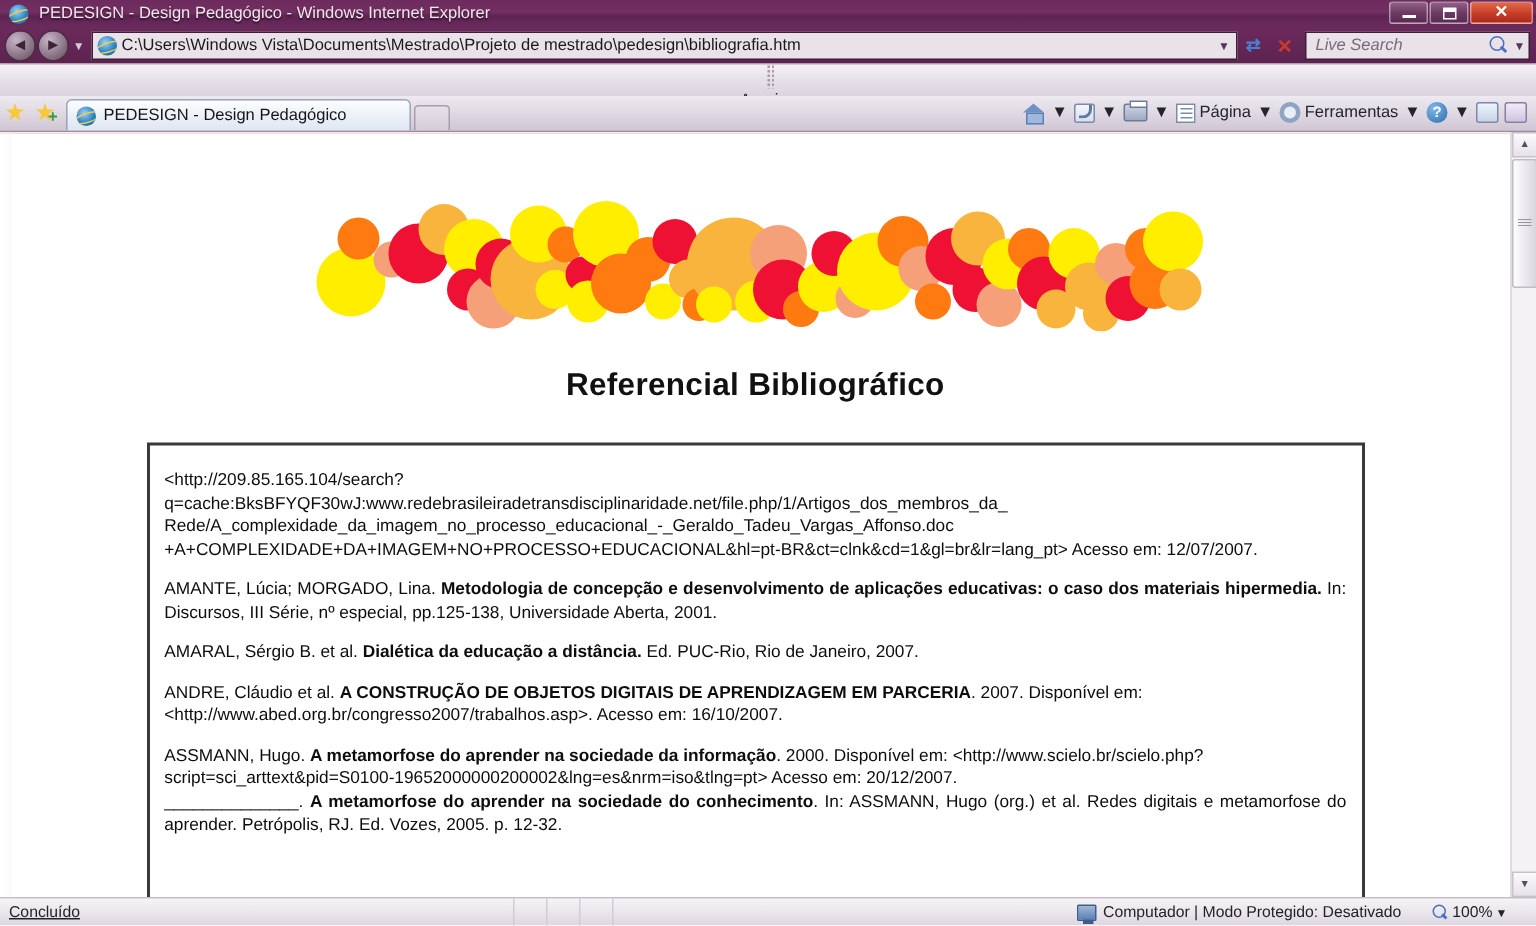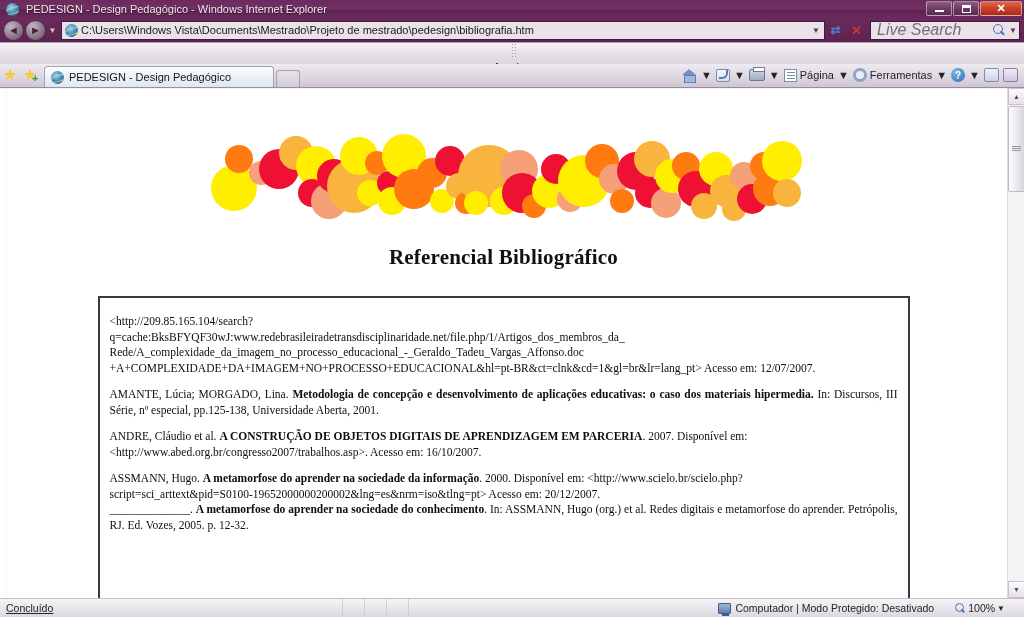--- a/index.html
+++ b/index.html
@@ -89,21 +89,21 @@
     width: 21px; height: 21px; display: flex; align-items: center; justify-content: center;
     font-size: 11px; flex: 0 0 auto;
   }
   .refresh-ico { color: #4b7fd4; font-size: 12px; font-weight: bold; }
   .stop-ico { color: #c83a2a; font-size: 13px; font-weight: bold; }
   .searchbox {
     width: 150px; height: 19px; margin-right: 4px; margin-left: 3px;
     background: #e9e2e8; border: 1px solid #3f1c38;
     display: flex; align-items: center; flex: 0 0 auto;
   }
-  .search-ph { flex: 1; font-size: 16px; font-style: italic; color: #7a6b78; padding-left: 6px; }
+  .search-ph { flex: 1; font-size: 11px; font-style: italic; color: #7a6b78; padding-left: 6px; }
   .mag {
     width: 16px; height: 16px; position: relative; flex: 0 0 auto;
   }
   .mag::before {
     content: ""; position: absolute; left: 2px; top: 2px; width: 8px; height: 8px;
     border: 1.6px solid #4b6fc4; border-radius: 50%;
   }
   .mag::after {
     content: ""; position: absolute; left: 9px; top: 10px; width: 5px; height: 1.6px;
     background: #4b6fc4; transform: rotate(45deg);
@@ -264,21 +264,20 @@
     width: 15px; height: 14px; border: 1px solid #8a7fa0; border-radius: 2px;
     background: linear-gradient(to bottom,#f0ecf6,#cfc3e0);
   }
   .lbl { font-size: 11px; color: #24242c; margin-left: 3px; }
 
   
   .viewport {
     position: absolute; left: 0; top: 88px; width: 1024px; height: 510px;
     background: #fca5a5; border-top: 1px solid #f2eff3;
     overflow: hidden;
-    font-family: Liberation Serif, serif;
   }
   .page {
     position: absolute; left: 0; top: 0; width: 1007px; height: 510px;
     background: #fff; padding-top: 8px;
   }
   .leftstrip {
     position: absolute; left: 0; top: 0; width: 8px; height: 510px;
     background: linear-gradient(to right,#ffffff,#fbfbfc);
   }
 
@@ -550,20 +549,23 @@
           <div class="entry">
             <p class="nojust"><span>&lt;http://209.85.165.104/search?</span></p>
             <p class="nojust"><span>q=cache:BksBFYQF30wJ:www.redebrasileiradetransdisciplinaridade.net/file.php/1/Artigos_dos_membros_da_</span></p>
             <p class="nojust"><span>Rede/A_complexidade_da_imagem_no_processo_educacional_-_Geraldo_Tadeu_Vargas_Affonso.doc</span></p>
             <p class="nojust"><span>+A+COMPLEXIDADE+DA+IMAGEM+NO+PROCESSO+EDUCACIONAL&amp;hl=pt-BR&amp;ct=clnk&amp;cd=1&amp;gl=br&amp;lr=lang_pt&gt; Acesso em: 12/07/2007.</span></p>
           </div>
           <div class="entry">
             <p><span>AMANTE, Lúcia; MORGADO, Lina. </span><b>Metodologia de concepção e desenvolvimento de aplicações educativas: o caso dos materiais hipermedia.</b><span> In: Discursos, III Série, nº especial, pp.125-138, Universidade Aberta, 2001.</span></p>
           </div>
           <div class="entry">
+            <p class="nojust"><span>AMARAL, Sérgio B. et al. </span><b>Dialética da educação a distância.</b><span> Ed. PUC-Rio, Rio de Janeiro, 2007.</span></p>
+          </div>
+          <div class="entry">
             <p><span>ANDRE, Cláudio et al. </span><b>A CONSTRUÇÃO DE OBJETOS DIGITAIS DE APRENDIZAGEM EM PARCERIA</b><span>. 2007. Disponível em:</span></p>
             <p class="nojust"><span>&lt;http://www.abed.org.br/congresso2007/trabalhos.asp&gt;. Acesso em: 16/10/2007.</span></p>
           </div>
           <div class="entry">
             <p><span>ASSMANN, Hugo. </span><b>A metamorfose do aprender na sociedade da informação</b><span>. 2000. Disponível em: &lt;http://www.scielo.br/scielo.php?</span></p>
             <p class="nojust"><span>script=sci_arttext&amp;pid=S0100-19652000000200002&amp;lng=es&amp;nrm=iso&amp;tlng=pt&gt; Acesso em: 20/12/2007.</span></p>
             <p><span>______________. </span><b>A metamorfose do aprender na sociedade do conhecimento</b><span>. In: ASSMANN, Hugo (org.) et al. Redes digitais e metamorfose do aprender. Petrópolis, RJ. Ed. Vozes, 2005. p. 12-32.</span></p>
           </div>
         </div>
     </div>

